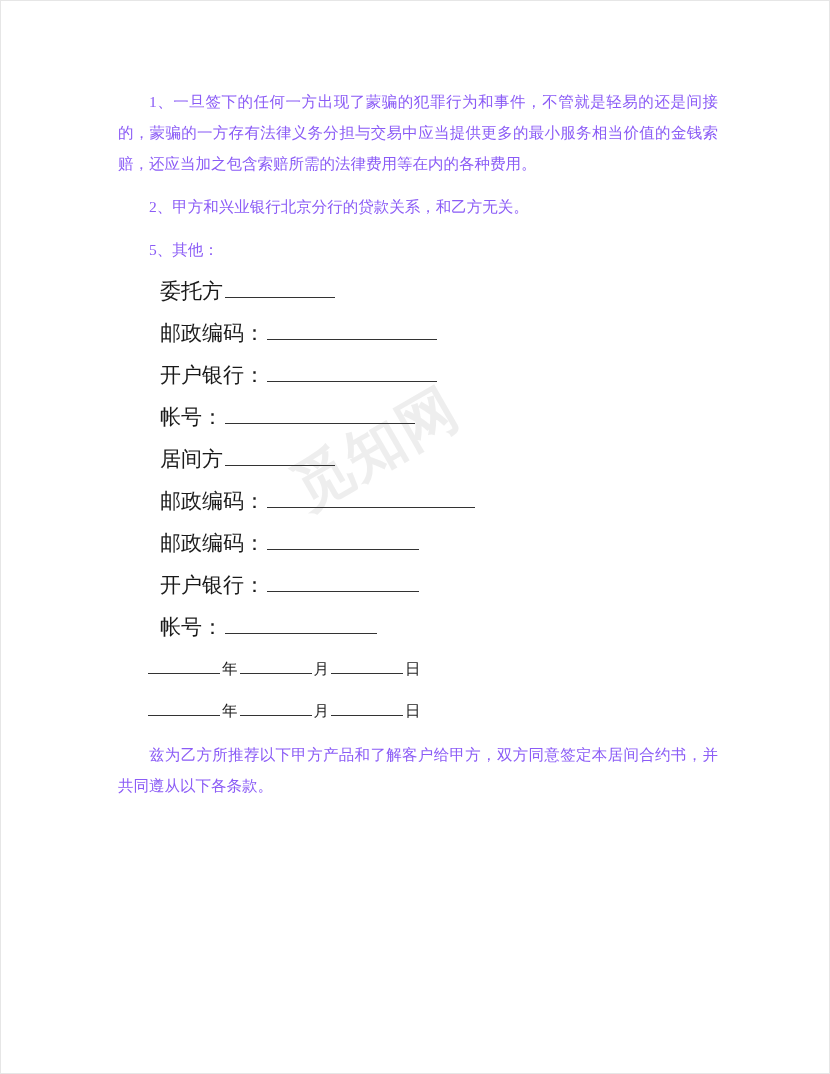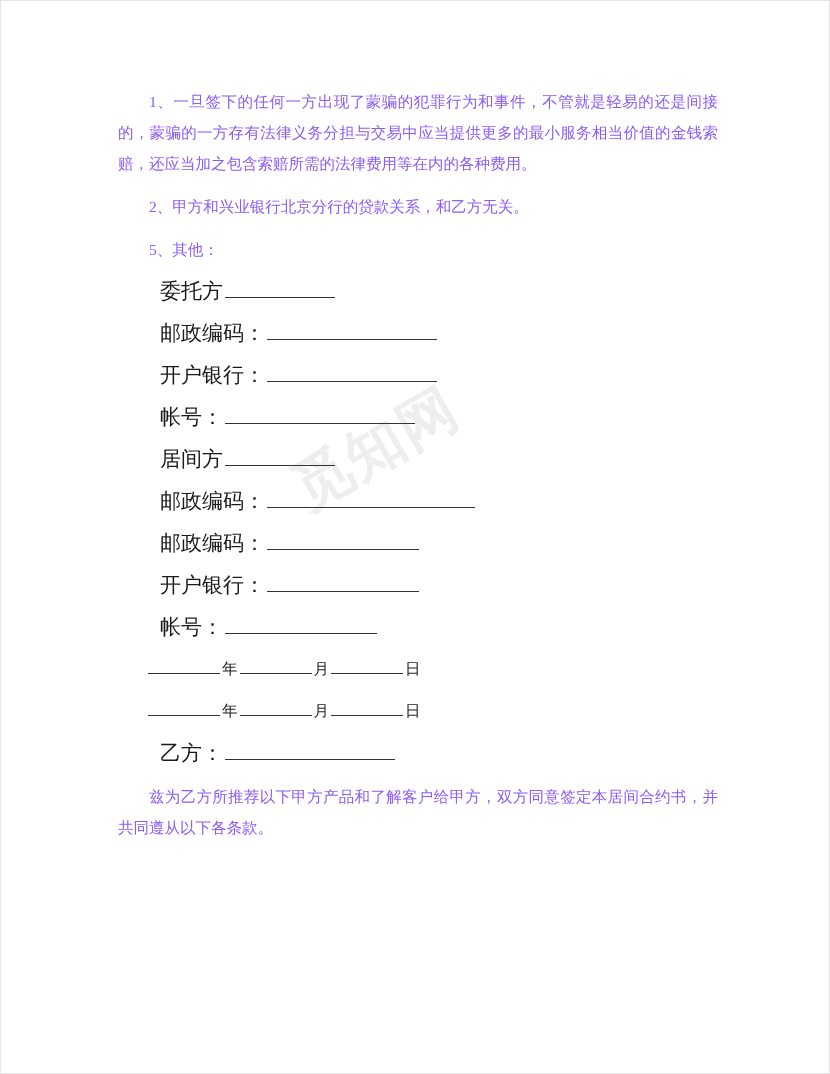--- a/index.html
+++ b/index.html
@@ -125,18 +125,17 @@
 
     <div class="field-line"><span>开户银行：</span><span class="blank b150"></span></div>
 
     <div class="field-line"><span>帐号：</span><span class="blank b150"></span></div>
 
     <div class="date-line"><span class="blank b70"></span><span>年</span><span class="blank b70"></span><span>月</span><span class="blank b70"></span><span>日</span></div>
 
     <div class="date-line"><span class="blank b70"></span><span>年</span><span class="blank b70"></span><span>月</span><span class="blank b70"></span><span>日</span></div>
 
 
-    <div class="field-line"><span>乙方：</span><span class="blank b170"></span></div>
 
     <p class="para">兹为乙方所推荐以下甲方产品和了解客户给甲方，双方同意签定本居间合约书，并共同遵从以下各条款。</p>
 
   </div>
 </div>
 
 </body></html>

